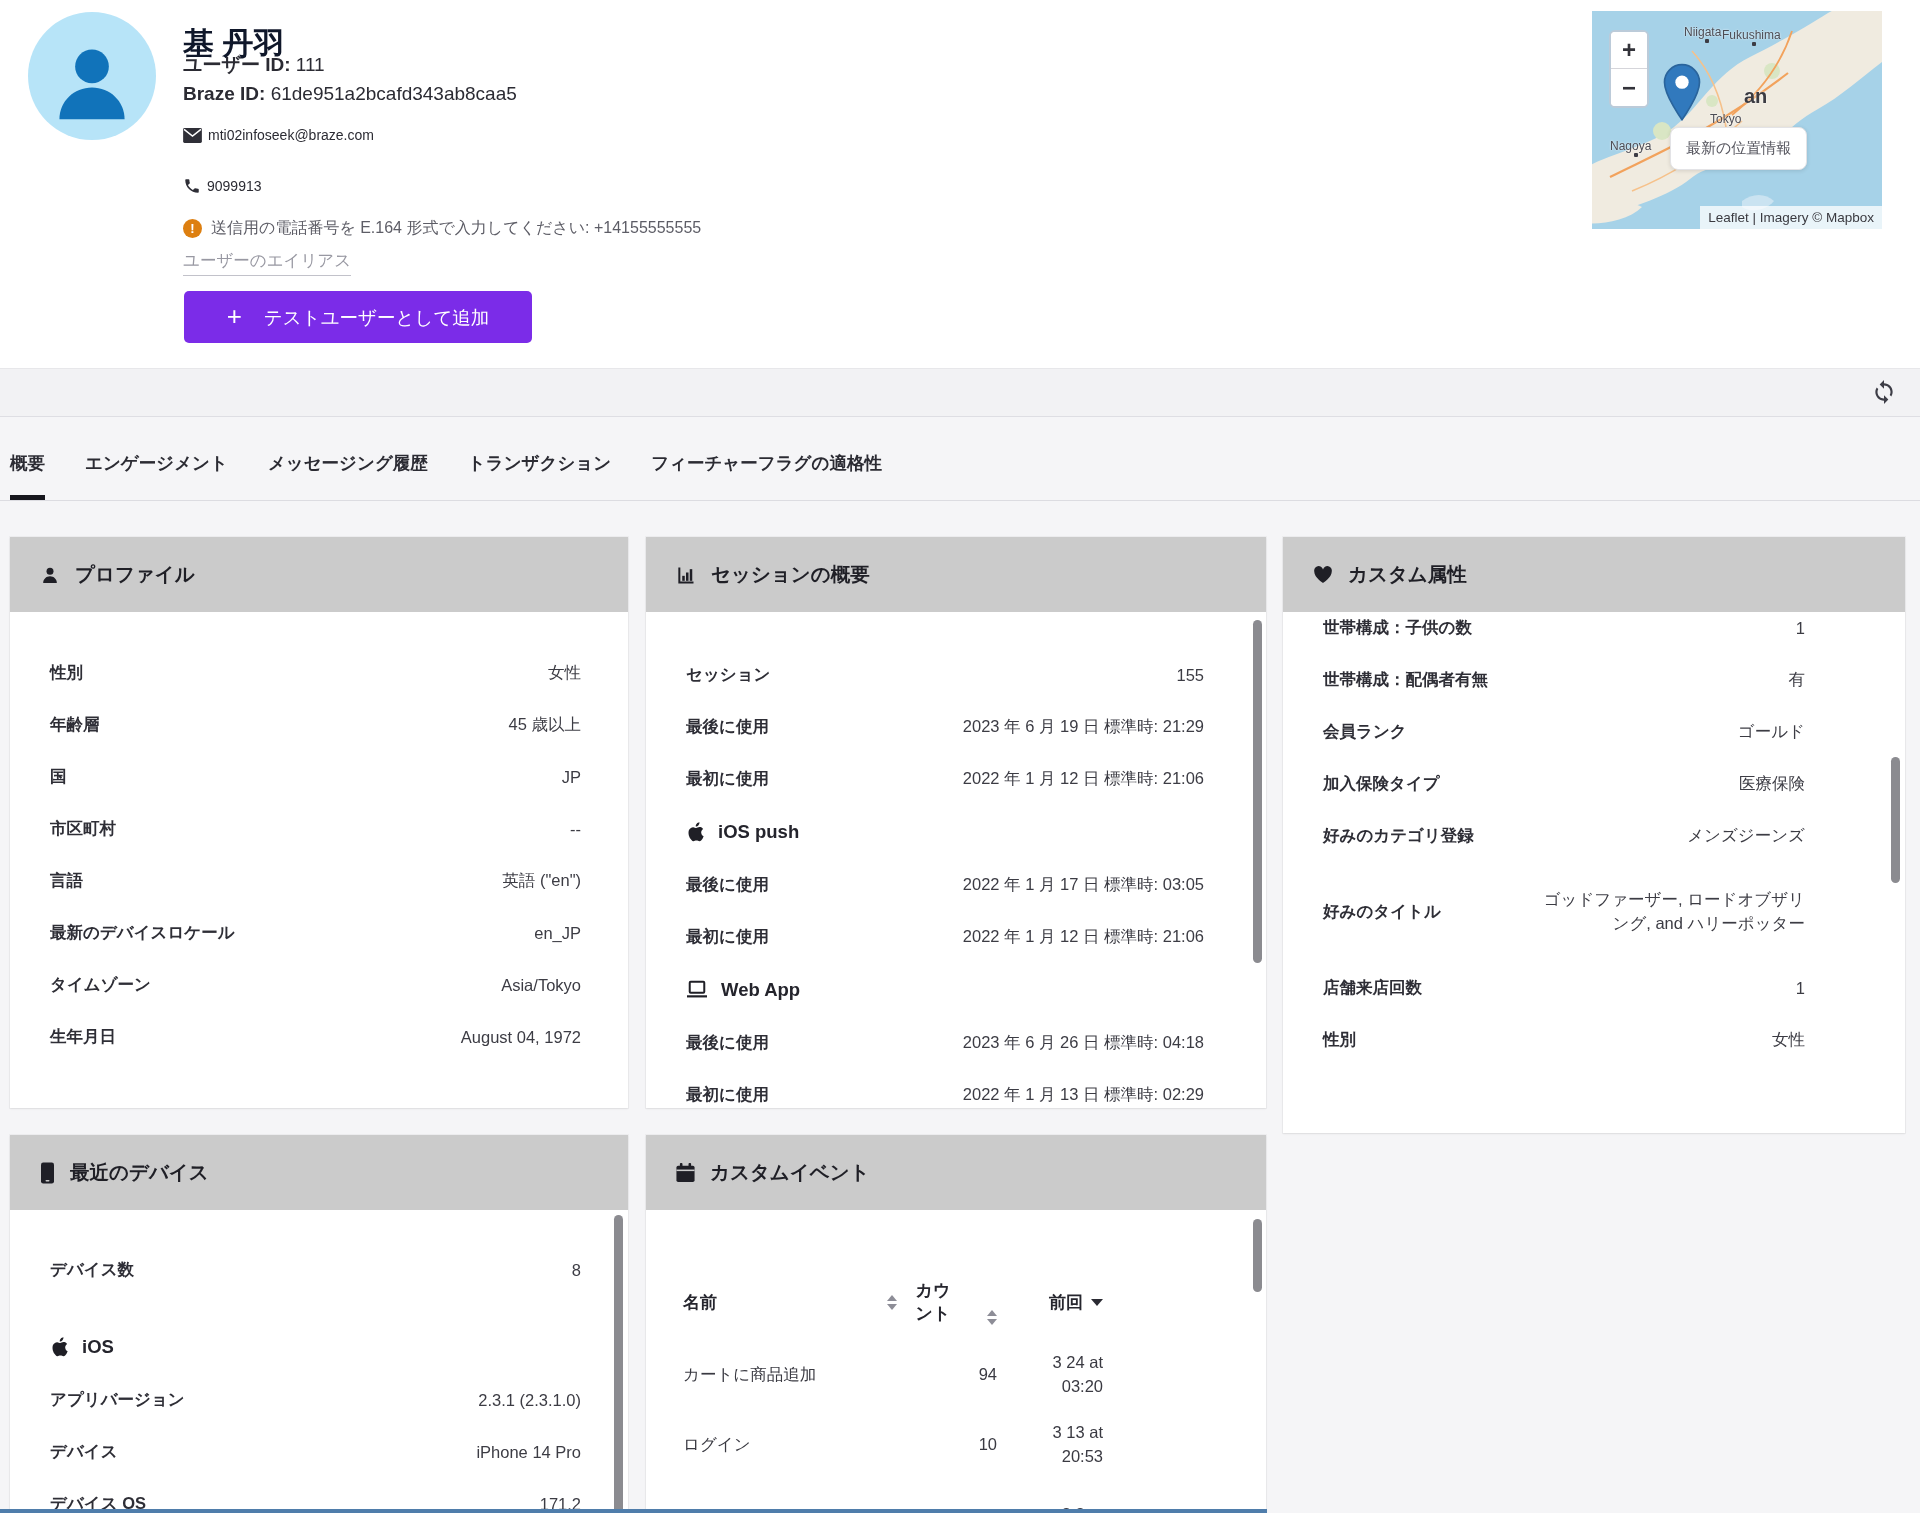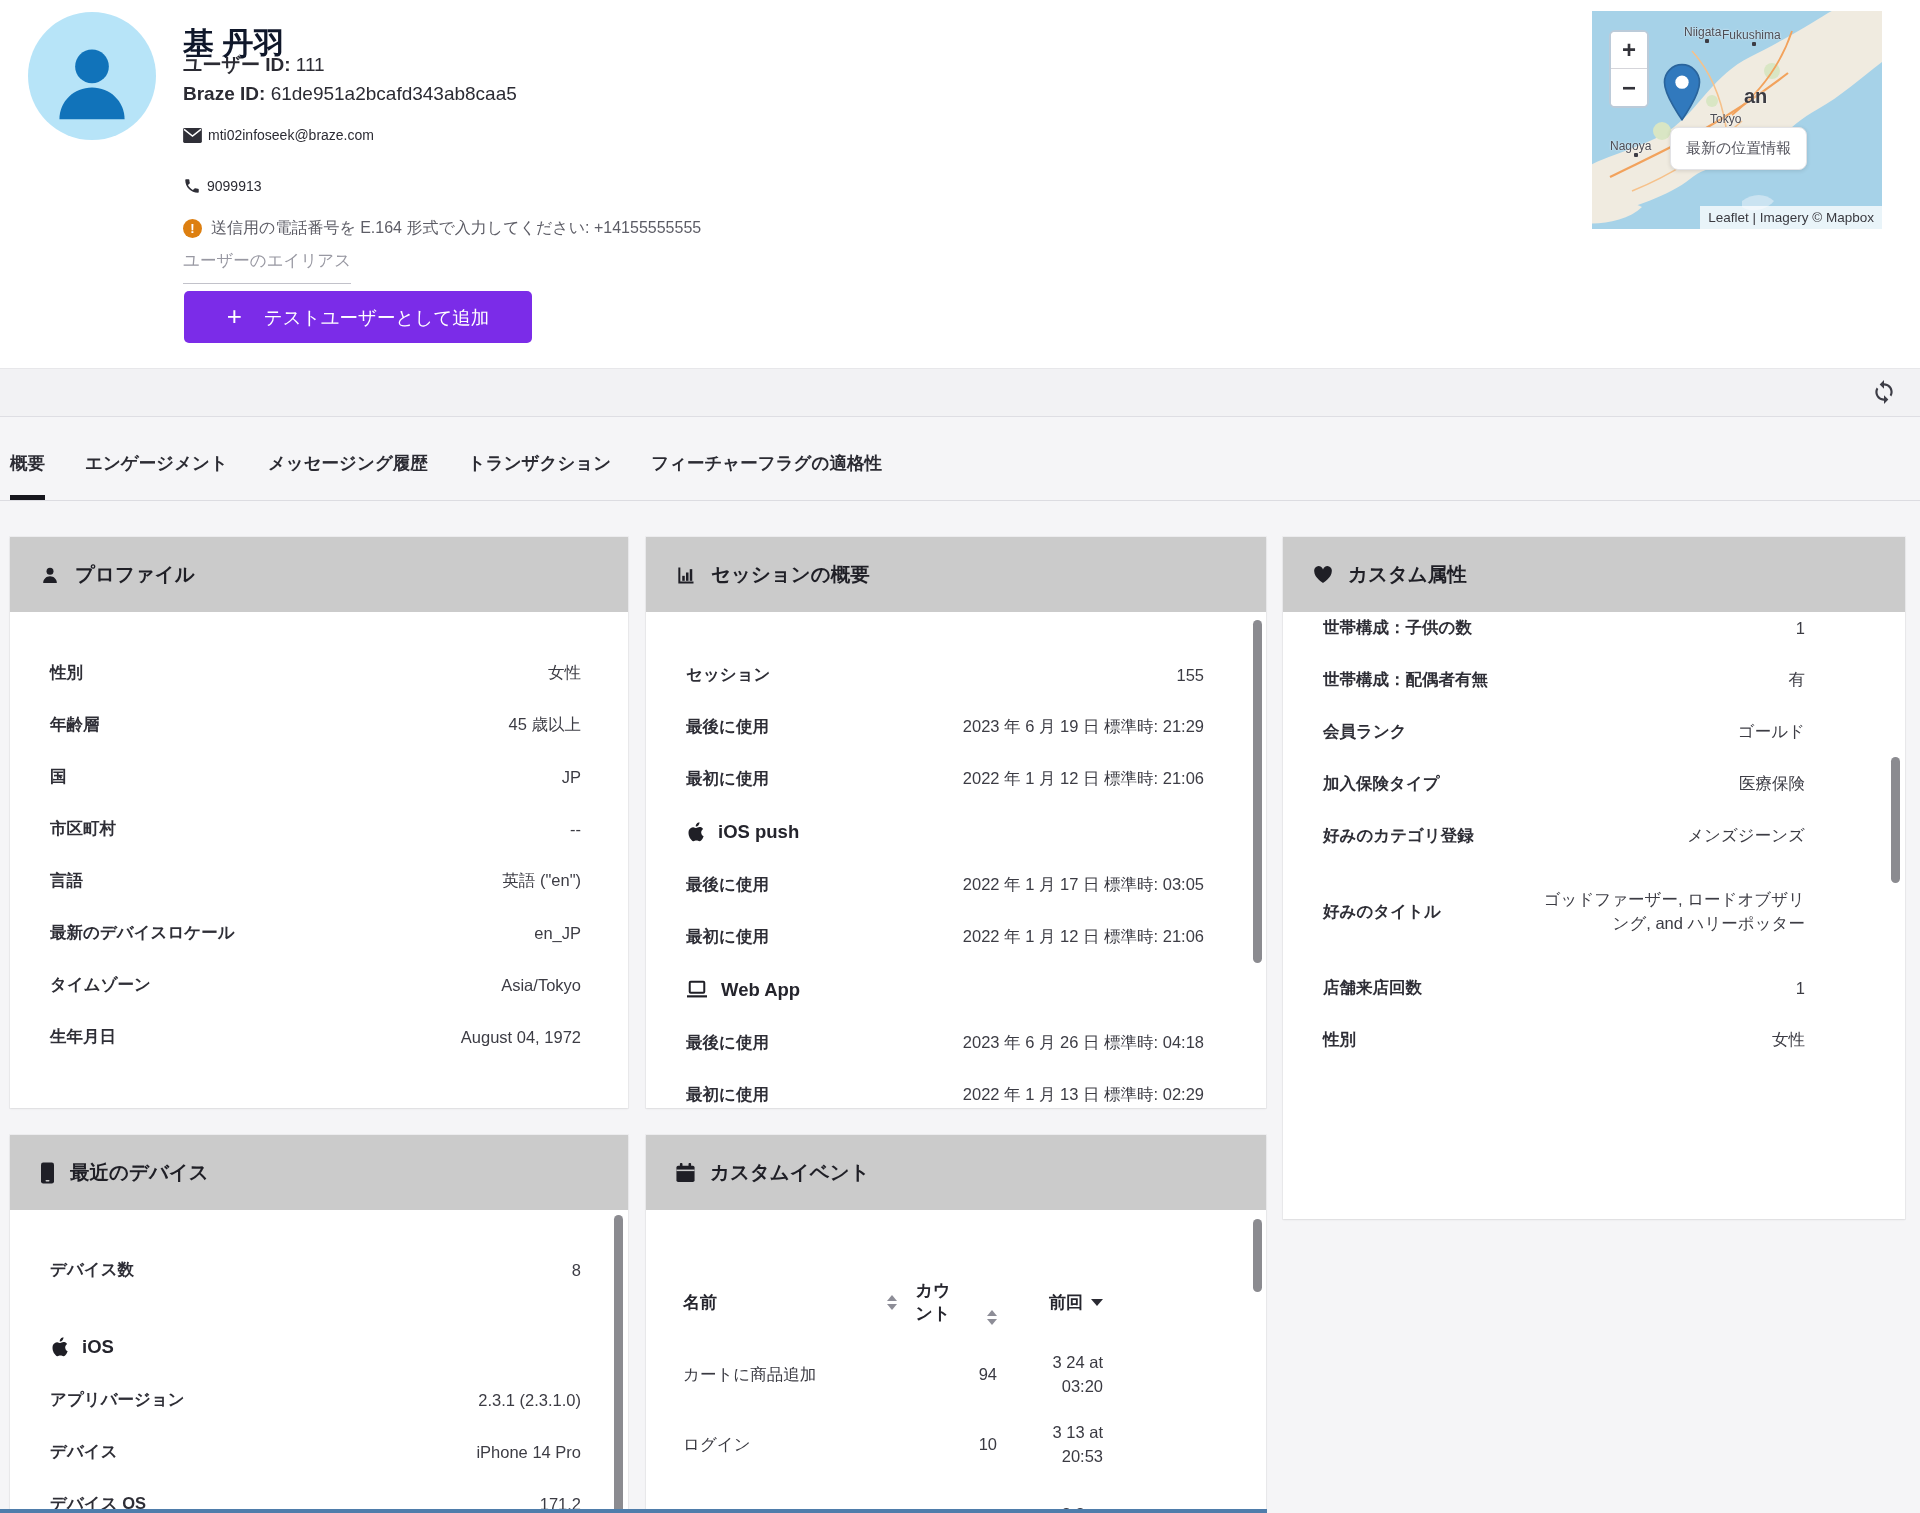--- a/index.html
+++ b/index.html
@@ -9,21 +9,21 @@
   
   .header-card { position:absolute; left:0; top:0; width:1920px; height:369px; background:#fff; border-bottom:1px solid #e7e7ea; }
   .avatar { position:absolute; left:28px; top:12px; width:128px; height:128px; border-radius:50%; background:#b7e4f8; overflow:hidden; }
   .avatar svg { position:absolute; left:50%; top:54%; transform:translate(-50%,-50%); }
   .u-name { position:absolute; left:183px; top:23px; font-size:31px; font-weight:bold; color:#0f172a; }
   .id-line { position:absolute; left:183px; font-size:19px; color:#2b2b33; }
   .id-line b { font-weight:bold; }
   .contact-line { position:absolute; left:183px; font-size:14px; display:flex; align-items:center; gap:6px; color:#2b2b33; }
   .warn-line { position:absolute; left:183px; top:218px; font-size:16px; color:#5d5d66; display:flex; align-items:center; gap:9px; }
   .warn-dot { width:19px; height:19px; border-radius:50%; background:#dd7f10; color:#fff; font-size:13px; font-weight:bold; display:flex; align-items:center; justify-content:center; flex:0 0 auto; }
-  .alias-link { position:absolute; left:183px; top:250px; font-size:16.5px; color:#9898a2; border-bottom:1px solid #c2c2ca; padding-bottom:11px; cursor:pointer; }
+  .alias-link { position:absolute; left:183px; top:250px; font-size:16.5px; color:#9898a2; border-bottom:1px solid #c2c2ca; padding-bottom:3px; cursor:pointer; }
   .add-btn { position:absolute; left:184px; top:291px; width:348px; height:52px; background:#7b2ce8; border:none; border-radius:5px; color:#fff; font-size:18.5px; font-family:inherit; display:flex; align-items:center; justify-content:center; gap:22px; cursor:pointer; }
   .add-btn .plus { font-size:26px; font-weight:300; line-height:1; margin-top:-2px; }
 
   
   .toolbar { position:absolute; left:0; top:369px; width:1920px; height:48px; background:#f2f2f4; border-bottom:1px solid #dedee3; }
   .refresh-btn { position:absolute; right:22px; top:10px; width:28px; height:28px; background:none; border:none; color:#3d3d46; cursor:pointer; }
 
   
   .map { position:absolute; left:1592px; top:11px; width:290px; height:218px; background:#a6d2e8; overflow:hidden; font-family:"Liberation Sans",sans-serif; }
   .map-label { position:absolute; font-size:12px; color:#4c4c54; text-shadow:0 0 2px #fff; }
@@ -258,21 +258,21 @@
           <span class="val">2023 年 6 月 26 日 標準時: 04:18</span>
         </div>
       <div class="row">
           <span class="lbl">最初に使用</span>
           <span class="val">2022 年 1 月 13 日 標準時: 02:29</span>
         </div>
       <div class="sb" style="right:4px; top:8px; height:343px"></div>
     </div>
   </div>
 
-  <div class="card" style="left:1283px; top:537px; width:622px; height:682px">
+  <div class="card" style="left:1283px; top:537px; width:622px; height:596px">
     <div class="card-h">
       <svg width="20" height="19" viewBox="0 0 24 22" fill="#1f1f26">
         <path d="M12 21S1.5 14.4 1.5 7.6A5.3 5.3 0 0 1 12 5.1a5.3 5.3 0 0 1 10.5 2.5C22.5 14.4 12 21 12 21z"></path>
       </svg>
       <span>カスタム属性</span>
     </div>
     <div class="card-b" style="height:501px; padding:0 100px 0 40px">
       <div class="row" style="margin-top:-10px">
           <span class="lbl">世帯構成：子供の数</span>
           <span class="val">1</span>

